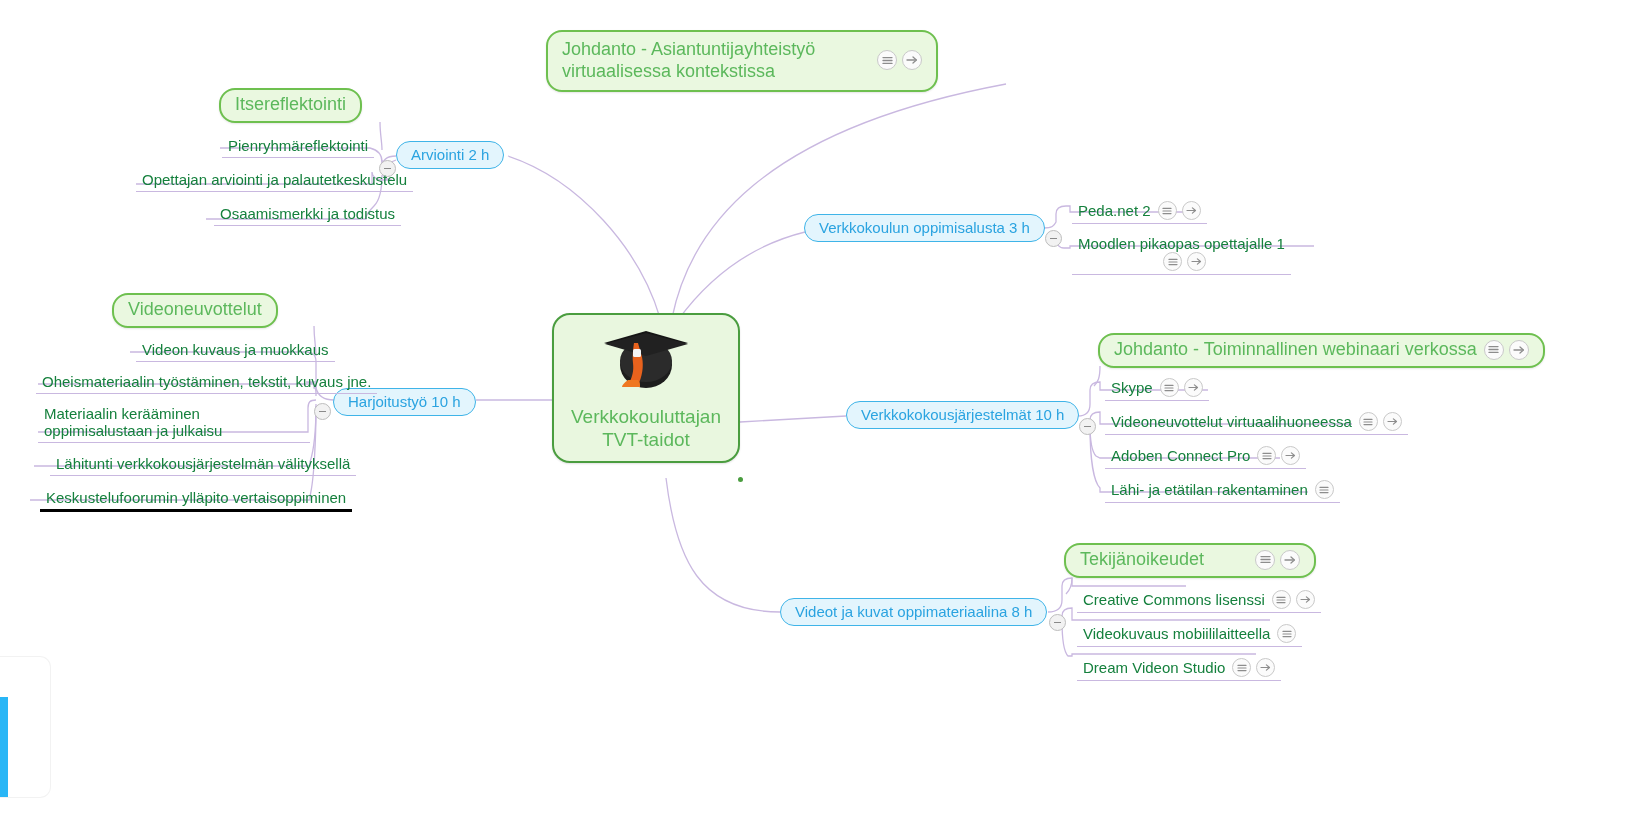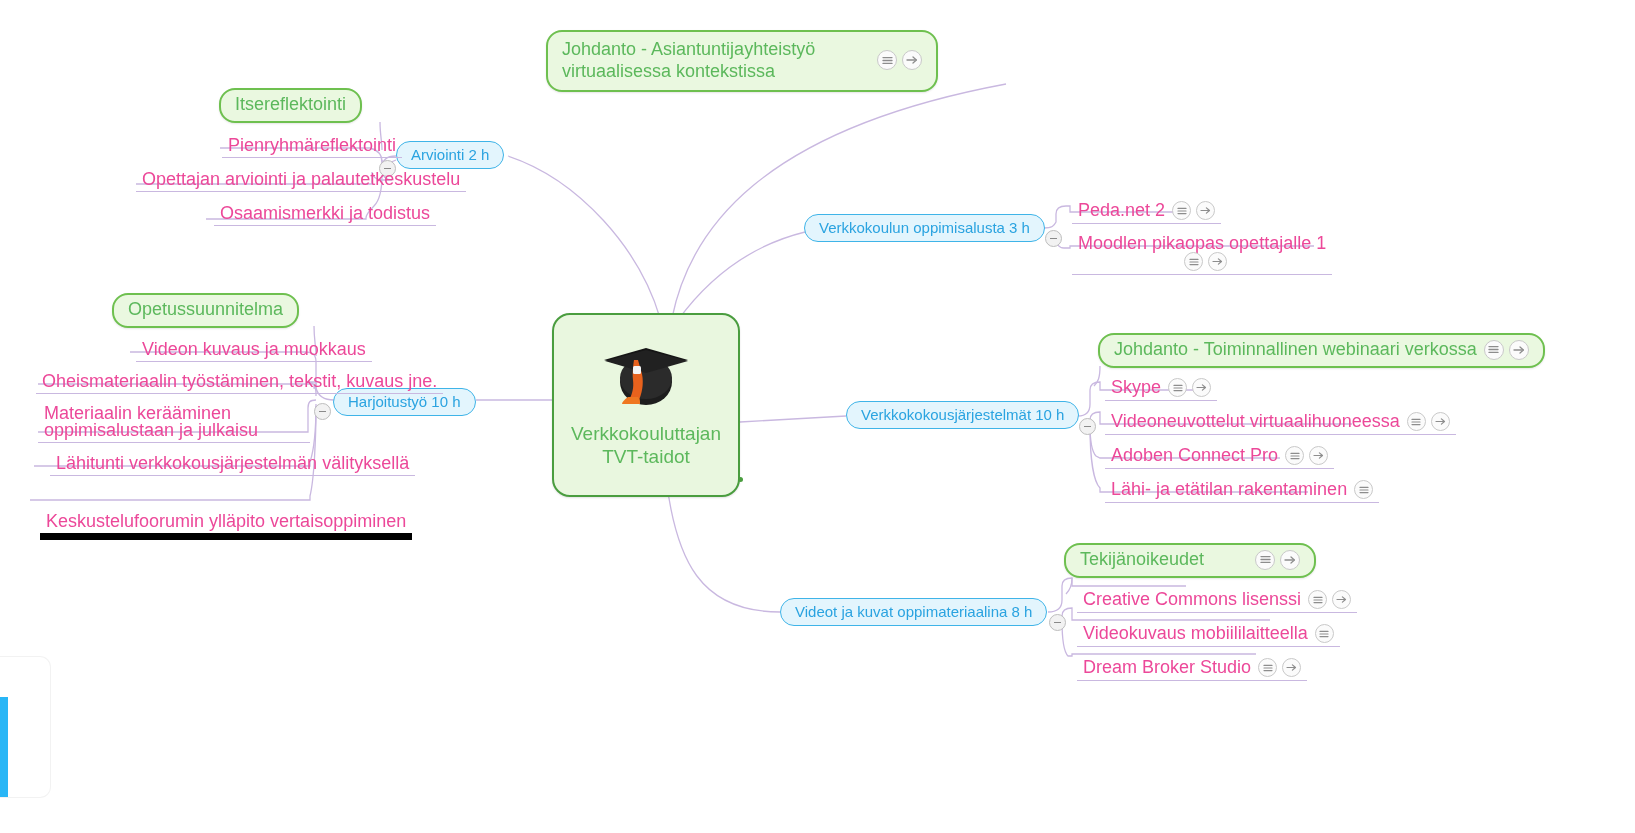--- a/index.html
+++ b/index.html
@@ -34,21 +34,21 @@
   .green.wrap{white-space:normal;line-height:22px;padding:6px 14px 8px;}
 
   
   .blue{
     border:1.5px solid #3fb4e8;border-radius:15px;background:#e3f5fd;
     color:#2aa3e0;font-size:15px;padding:4px 14px 5px;
   }
 
   
   .leaf{
-    color:#ec4899;font-size:18px;line-height:17px;
+    color:#15803d;font-size:15px;line-height:17px;
     padding:1px 6px 3px;
     justify-content:center;
   }
   .leaf .leaf-label{white-space:nowrap;}
   .leaf.wrap .leaf-label{white-space:normal;}
 
   
   .icons{display:inline-flex;align-items:center;gap:5px;margin-left:7px;}
   .ico{
     width:17px;height:17px;border-radius:50%;
@@ -133,21 +133,21 @@
       <path d="M1100,366 C1100,378 1098,382 1094,386"></path>
 
       <path d="M1048,612 C1058,612 1062,608 1062,600 L1062,586 C1062,580 1066,578 1072,578 L1072,586 L1186,586"></path>
       <path d="M1062,616 C1062,610 1066,608 1072,608 L1072,620 L1270,620"></path>
       <path d="M1062,620 C1062,640 1064,652 1068,656 L1072,656 L1072,654 L1256,654"></path>
 
       <path d="M1072,578 C1072,586 1070,590 1066,594"></path>
     </g>
   </svg>
 
-  <div class="node root" style="left:552px;top:313px;width:188px;height:184px;">
+  <div class="node root" style="left:552px;top:313px;width:188px;height:150px;justify-content:space-between;">
     <span class="cap">
       <svg width="92" height="70" viewBox="0 0 92 70" xmlns="http://www.w3.org/2000/svg">
         <ellipse cx="46" cy="40" rx="26" ry="23" fill="#1d1d1d"></ellipse>
         <ellipse cx="46" cy="36" rx="26" ry="21" fill="#2b2b2b"></ellipse>
         <path d="M46 30 L88 18 L46 6 L4 18 Z" fill="#151515"></path>
         <path d="M46 31 L88 19 L46 8 L5 19 Z" fill="#212121"></path>
         <path d="M34 18 C34 18 32 30 33 38 C34 46 32 52 30 56 L38 60 C42 52 44 42 42 32 L38 18 Z" fill="#e8621d"></path>
         <path d="M28 55 C24 58 22 60 22 62 L40 62 C40 58 40 57 38 55 Z" fill="#ef7721"></path>
         <rect x="33" y="24" width="8" height="8" rx="1.5" fill="#f5f5f5"></rect>
       </svg>
@@ -194,21 +194,21 @@
     <span class="leaf-label">Pienryhmäreflektointi</span>
   </div>
   <div class="node leaf" style="left:136px;top:170px;border-bottom:1px solid #c9b8e0;">
     <span class="leaf-label">Opettajan arviointi ja palautetkeskustelu</span>
   </div>
   <div class="node leaf" style="left:214px;top:204px;border-bottom:1px solid #c9b8e0;">
     <span class="leaf-label">Osaamismerkki ja todistus</span>
   </div>
 
   <div class="node green" style="left:112px;top:293px;">
-    <span>Opetussuunnitelma</span>
+    <span>Videoneuvottelut</span>
   </div>
 
   <div class="node blue" style="left:333px;top:388px;">
     <span>Harjoitustyö 10 h</span>
   </div>
   <div class="collapse" style="left:314px;top:403px;">
       <i></i>
     </div>
 
   <div class="node leaf" style="left:136px;top:340px;border-bottom:1px solid #c9b8e0;">
@@ -216,21 +216,21 @@
   </div>
   <div class="node leaf" style="left:36px;top:372px;border-bottom:1px solid #c9b8e0;">
     <span class="leaf-label">Oheismateriaalin työstäminen, tekstit, kuvaus jne.</span>
   </div>
   <div class="node leaf wrap" style="left:38px;top:404px;width:272px;border-bottom:1px solid #c9b8e0;">
     <span class="leaf-label">Materiaalin kerääminen oppimisalustaan ja julkaisu</span>
   </div>
   <div class="node leaf" style="left:50px;top:454px;border-bottom:1px solid #c9b8e0;">
     <span class="leaf-label">Lähitunti verkkokousjärjestelmän välityksellä</span>
   </div>
-  <div class="node leaf" style="left:40px;top:488px;border-bottom:7px solid #000000;margin-top:24px;">
+  <div class="node leaf" style="left:40px;top:488px;border-bottom:3px solid #000000;">
     <span class="leaf-label">Keskustelufoorumin ylläpito vertaisoppiminen</span>
   </div>
 
   <div class="node blue" style="left:804px;top:214px;">
     <span>Verkkokoulun oppimisalusta 3 h</span>
   </div>
   <div class="collapse" style="left:1045px;top:230px;">
       <i></i>
     </div>
 
@@ -456,21 +456,21 @@
               <line x1="1" y1="1.4" x2="9" y2="1.4"></line>
               <line x1="1" y1="4" x2="9" y2="4"></line>
               <line x1="1" y1="6.6" x2="9" y2="6.6"></line>
             </g>
           </svg>
       </span>
     </span>
   </div>
 
   <div class="node leaf" style="left:1077px;top:657px;border-bottom:1px solid #c9b8e0;">
-    <span class="leaf-label">Dream Broker Studio</span>
+    <span class="leaf-label">Dream Videon Studio</span>
     <span class="icons">
       <span class="ico">
         <svg width="10" height="8" viewBox="0 0 10 8">
             <g stroke="#8d8d8d" stroke-width="1.2" stroke-linecap="round">
               <line x1="1" y1="1.4" x2="9" y2="1.4"></line>
               <line x1="1" y1="4" x2="9" y2="4"></line>
               <line x1="1" y1="6.6" x2="9" y2="6.6"></line>
             </g>
           </svg>
       </span>

